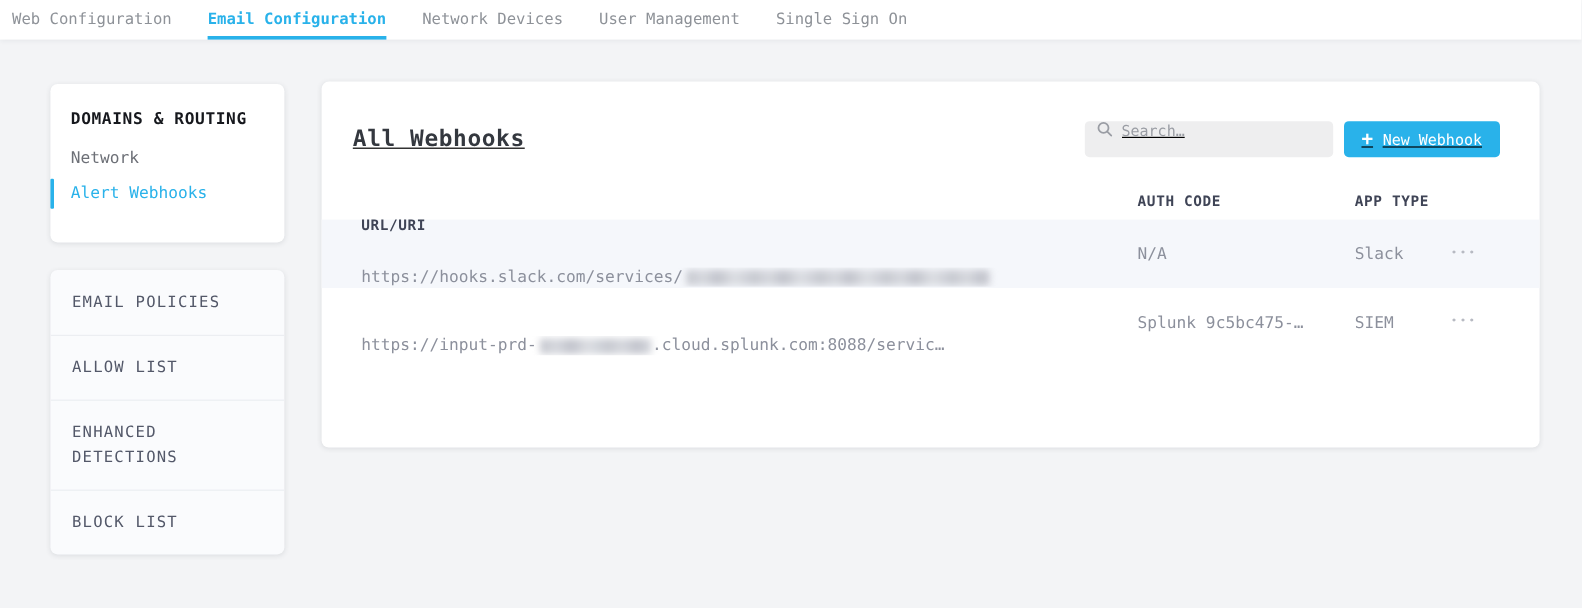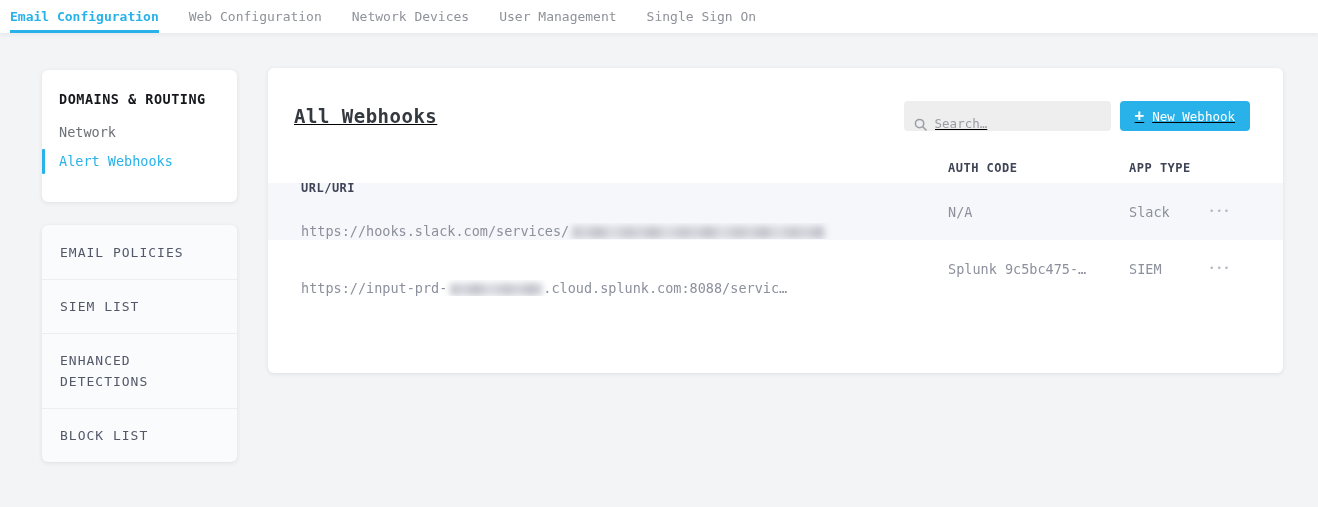--- a/index.html
+++ b/index.html
@@ -78,21 +78,21 @@
     display:flex; align-items:center; justify-content:space-between;
     padding:33px 33px 22px 26px;
     text-decoration:underline;
   }
   .page-title {
     font-size:19px; font-weight:bold; color:#34383f; letter-spacing:0.5px;
   }
   .header-right { display:flex; align-items:center; gap:9px; }
 
   .search-box {
-    display:flex; align-items:flex-end;
+    display:flex; align-items:flex-start;
     width:207px; height:30px;
     background:#eeeeef; border-radius:4px;
     padding:0 10px; gap:8px;
   }
   .search-box svg { flex:0 0 auto; }
   .search-box input {
     flex:1; min-width:0;
     border:none; outline:none; background:transparent;
     font-family:inherit; font-size:12.5px; color:#5a5e66;
   }
@@ -137,39 +137,39 @@
   .dots-btn {
     background:none; border:none; cursor:pointer;
     color:#b7bac2; font-size:9px; letter-spacing:2px; line-height:1;
     padding:4px 2px; font-family:inherit;
   }
 </style>
 </head>
 <body>
 
 <nav class="topnav">
+  <div class="tab">Web Configuration</div>
   <div class="tab active">Email Configuration</div>
-  <div class="tab">Web Configuration</div>
   <div class="tab">Network Devices</div>
   <div class="tab">User Management</div>
   <div class="tab">Single Sign On</div>
 </nav>
 
 <aside class="routing-card">
   <div class="routing-heading">DOMAINS &amp; ROUTING</div>
   <div class="routing-item">Network</div>
   <div class="routing-item active">
     <span class="active-bar"></span>
     <span>Alert Webhooks</span>
   </div>
 </aside>
 
 <aside class="sections-card">
   <div class="section-item">EMAIL POLICIES</div>
-  <div class="section-item">SIEM LIST</div>
+  <div class="section-item">ALLOW LIST</div>
   <div class="section-item">ENHANCED DETECTIONS</div>
   <div class="section-item">BLOCK LIST</div>
 </aside>
 
 <main class="main-card">
 
   <div class="card-header">
     <h1 class="page-title">All Webhooks</h1>
     <div class="header-right">
       <div class="search-box">

